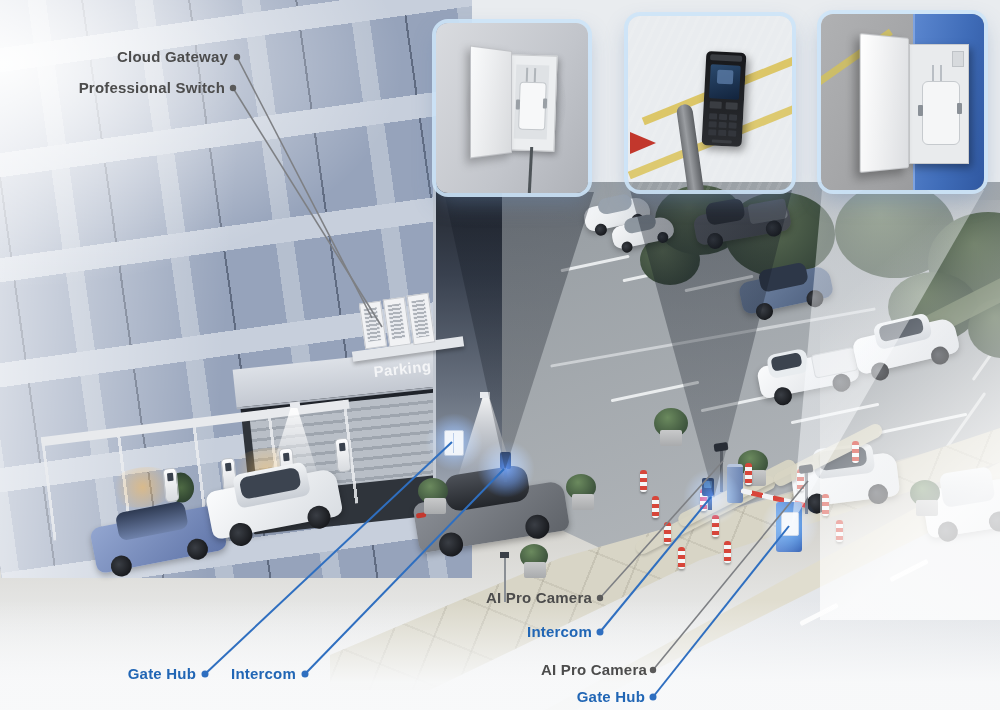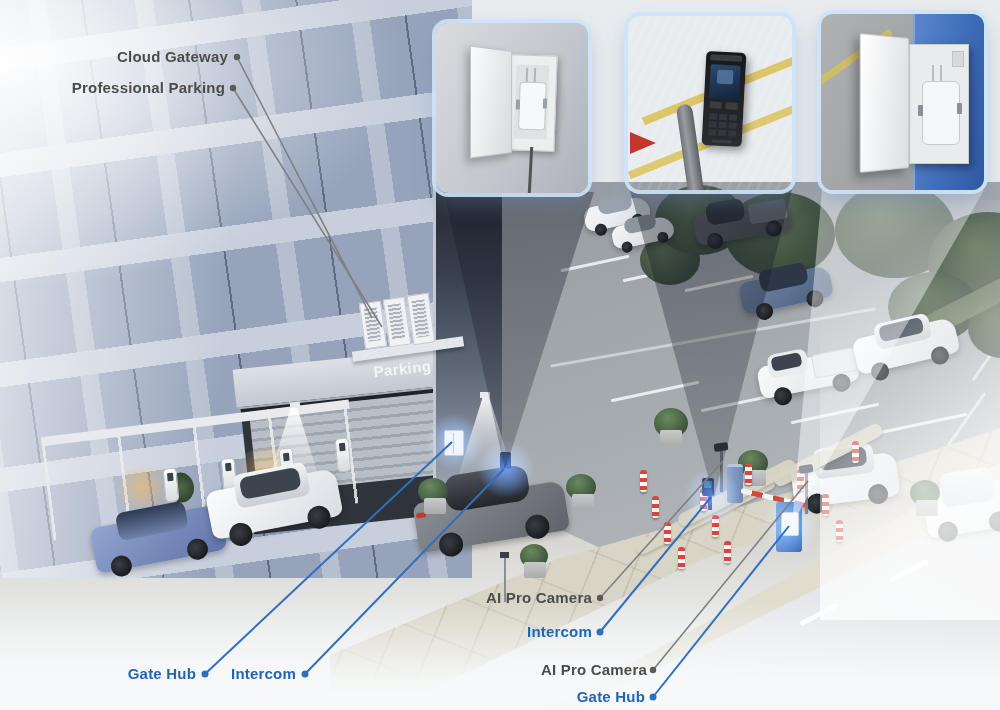--- a/index.html
+++ b/index.html
@@ -315,21 +315,21 @@
     <circle cx="233" cy="88" r="3.2" fill="#5a5a5a"></circle>
     <circle cx="600" cy="598" r="3.2" fill="#5a5a5a"></circle>
     <circle cx="653" cy="670" r="3.2" fill="#5a5a5a"></circle>
     <circle cx="205" cy="674" r="3.5" fill="#2f6fc0"></circle>
     <circle cx="305" cy="674" r="3.5" fill="#2f6fc0"></circle>
     <circle cx="600" cy="632" r="3.5" fill="#2f6fc0"></circle>
     <circle cx="653" cy="697" r="3.5" fill="#2f6fc0"></circle>
   </svg>
 
   <div class="lbl dark" style="left:90px;top:48px;width:138px;">Cloud Gateway</div>
-  <div class="lbl dark" style="left:60px;top:79px;width:165px;">Professional Parking</div>
+  <div class="lbl dark" style="left:60px;top:79px;width:165px;">Professional Switch</div>
   <div class="lbl blue" style="left:120px;top:665px;width:76px;">Gate Hub</div>
   <div class="lbl blue" style="left:228px;top:665px;width:68px;">Intercom</div>
   <div class="lbl dark" style="left:480px;top:589px;width:112px;">AI Pro Camera</div>
   <div class="lbl blue" style="left:520px;top:623px;width:72px;">Intercom</div>
   <div class="lbl dark" style="left:535px;top:661px;width:112px;">AI Pro Camera</div>
   <div class="lbl blue" style="left:565px;top:688px;width:80px;">Gate Hub</div>
 
   <div class="inset" style="left:436px;top:23px;width:152px;height:170px;">
     <div class="abs" style="left:0;top:0;width:152px;height:170px;background:linear-gradient(120deg,#d9dbdf 0%,#c2c5cb 60%,#aeb1b7 100%);"></div>
     <div class="abs" style="left:30px;top:20px;width:100px;height:120px;border-radius:50%;background:radial-gradient(circle,rgba(60,65,75,.25),rgba(60,65,75,0) 70%);"></div>

